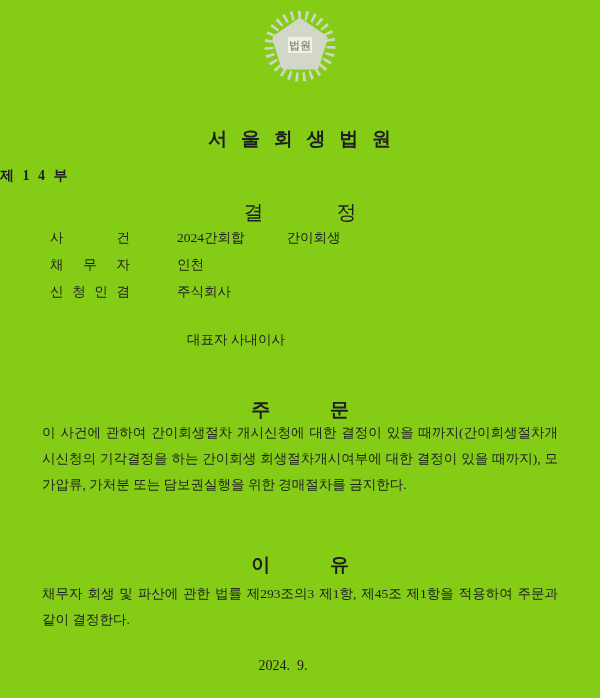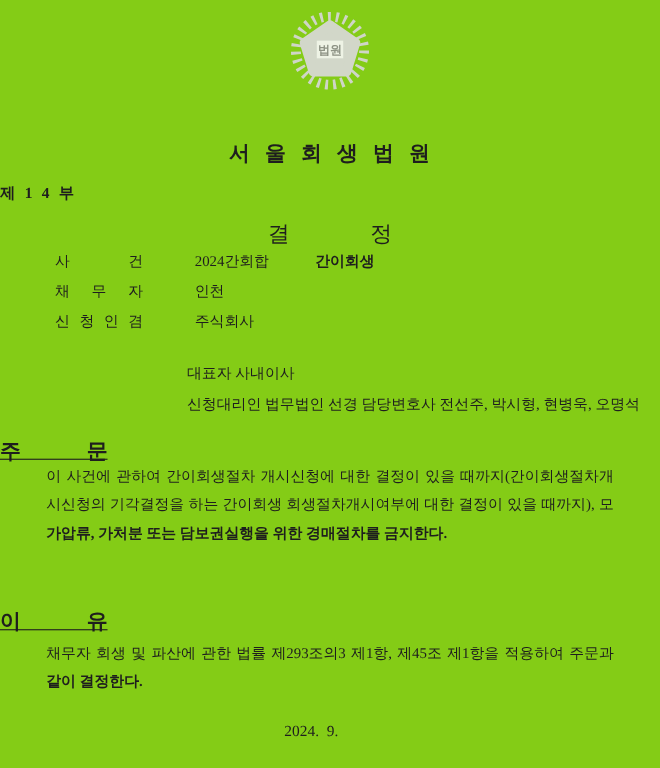--- a/index.html
+++ b/index.html
@@ -29,45 +29,45 @@
     font-size:14px; font-weight:bold;
     word-spacing:5px; white-space:pre;
   }
   .doc-type {
     position:absolute; top:199px; left:0; width:100%;
     text-align:center; font-size:20px; font-weight:normal;
     word-spacing:68px; white-space:pre;
   }
   .section-title {
     position:absolute; left:0; width:100%;
-    font-size:19px; font-weight:bold;
-    word-spacing:55px; white-space:pre;text-decoration:underline;
+    text-align:center; font-size:19px; font-weight:bold;
+    word-spacing:55px; white-space:pre;
   }
   .jumun-title { top:397px; }
   .reason-title { top:552px; }
 
   
   .case-table { position:absolute; top:229px; left:50px; font-size:13.5px; }
   .case-row { display:flex; align-items:baseline; height:27px; }
   .clabel {
     display:inline-block; width:80px;
     text-align:justify; text-align-last:justify;
   }
   .cvalue { margin-left:47px; white-space:pre; }
-  .cvalue2 { margin-left:42px; white-space:pre;font-weight:bold; }
+  .cvalue2 { margin-left:42px; white-space:pre; }
 
   
-  .rep-block { position:absolute; top:326px; left:170px; font-size:13.5px; line-height:28px; }
+  .rep-block { position:absolute; top:326px; left:187px; font-size:13.5px; line-height:28px; }
 
   
   .para { position:absolute; left:42px; width:516px; font-size:13.5px; line-height:26px; }
   .jumun-para { top:420px; }
   .reason-para { top:581px; }
   .jline { text-align:justify; text-align-last:justify; }
-  .jline-last { text-align:left;font-weight:bold; }
+  .jline-last { text-align:left; }
 
   
   .date-line {
     position:absolute; top:658px; left:0; width:566px;
     text-align:center; font-size:14px; white-space:pre;
   }
 </style>
 </head>
 <body>
 
@@ -100,21 +100,20 @@
       <span class="cvalue">인천</span>
     </div>
     <div class="case-row">
       <span class="clabel">신 청 인 겸</span>
       <span class="cvalue">주식회사</span>
     </div>
   </div>
 
   <div class="rep-block">
     <div>대표자 사내이사</div>
-    <div>신청대리인 법무법인 선경 담당변호사 전선주, 박시형, 현병욱, 오명석</div>
   </div>
 
   <div class="section-title jumun-title">주 문</div>
   <div class="para jumun-para">
     <div class="jline">이 사건에 관하여 간이회생절차 개시신청에 대한 결정이 있을 때까지(간이회생절차개</div>
     <div class="jline">시신청의 기각결정을 하는 간이회생 회생절차개시여부에 대한 결정이 있을 때까지), 모</div>
     <div class="jline-last">가압류, 가처분 또는 담보권실행을 위한 경매절차를 금지한다.</div>
   </div>
 
   <div class="section-title reason-title">이 유</div>

